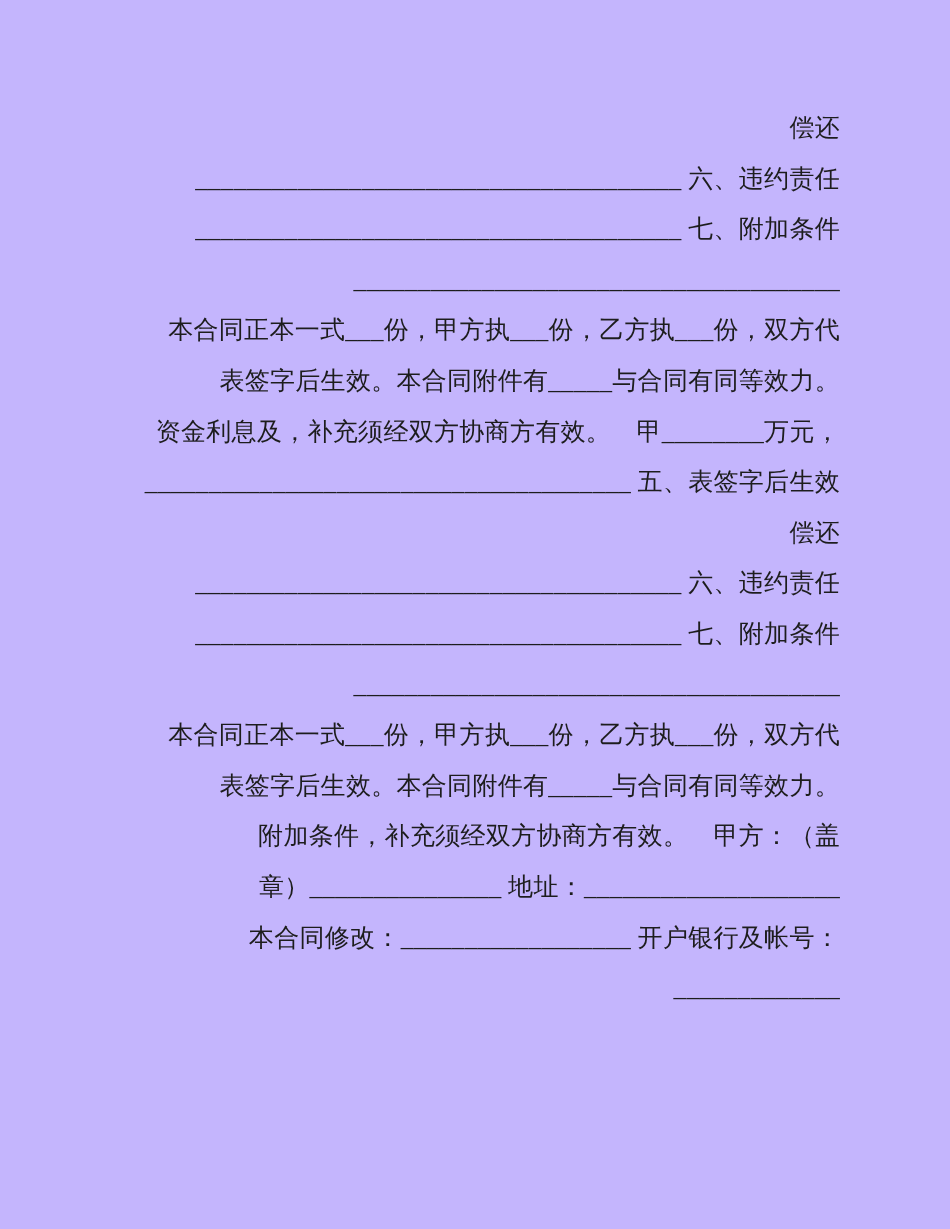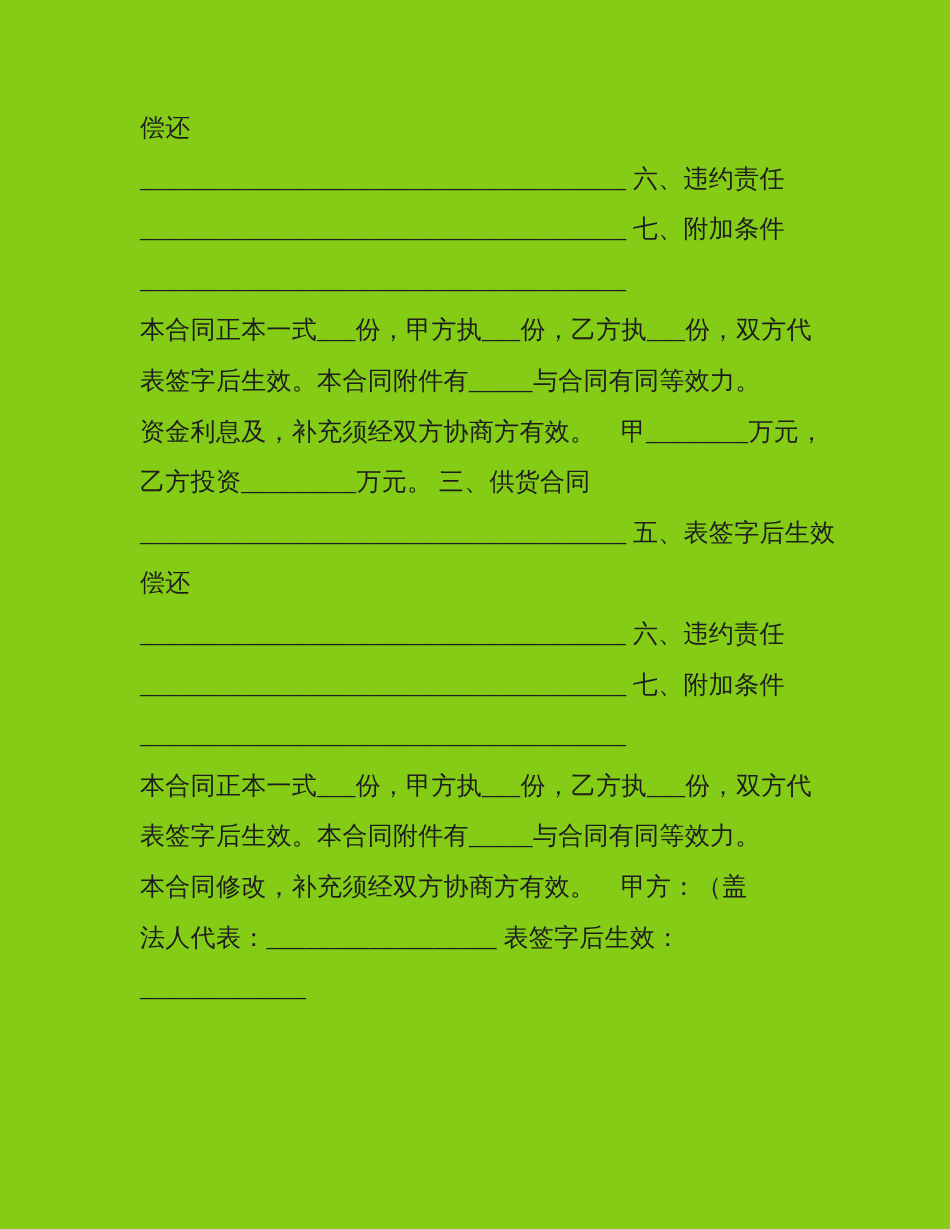--- a/index.html
+++ b/index.html
@@ -9,21 +9,22 @@
   body {
     width: 950px;
     height: 1229px;
     background: #fcfcfb;
     overflow: hidden;
   }
   .page {
     position: relative;
     width: 950px;
     height: 1229px;
-    background: #84cc16;
+    background: #c4b5fd;
+    text-align: right;
   }
   .textblock {
     position: absolute;
     top: 103px;
     left: 140px;
     right: 110px;
     font-family: "Liberation Serif", "DejaVu Serif", serif;
     font-size: 25px;
     color: #1d1d1d;
   }
@@ -39,25 +40,25 @@
 
 <div class="page">
   <div class="textblock">
     <div class="line">偿还</div>
     <div class="line">______________________________________ 六、违约责任</div>
     <div class="line">______________________________________ 七、附加条件</div>
     <div class="line">______________________________________</div>
     <div class="line">本合同正本一式___份，甲方执___份，乙方执___份，双方代</div>
     <div class="line">表签字后生效。本合同附件有_____与合同有同等效力。</div>
     <div class="line">资金利息及，补充须经双方协商方有效。　甲________万元，</div>
-    <div class="line">乙方投资_________万元。 三、供货合同</div>
     <div class="line">______________________________________ 五、表签字后生效</div>
     <div class="line">偿还</div>
     <div class="line">______________________________________ 六、违约责任</div>
     <div class="line">______________________________________ 七、附加条件</div>
     <div class="line">______________________________________</div>
     <div class="line">本合同正本一式___份，甲方执___份，乙方执___份，双方代</div>
     <div class="line">表签字后生效。本合同附件有_____与合同有同等效力。</div>
-    <div class="line">本合同修改，补充须经双方协商方有效。　甲方：（盖</div>
-    <div class="line">法人代表：__________________ 表签字后生效：</div>
+    <div class="line">附加条件，补充须经双方协商方有效。　甲方：（盖</div>
+    <div class="line">章）_______________ 地址：____________________</div>
+    <div class="line">本合同修改：__________________ 开户银行及帐号：</div>
     <div class="line">_____________</div>
   </div>
 </div>
 
 </body></html>

